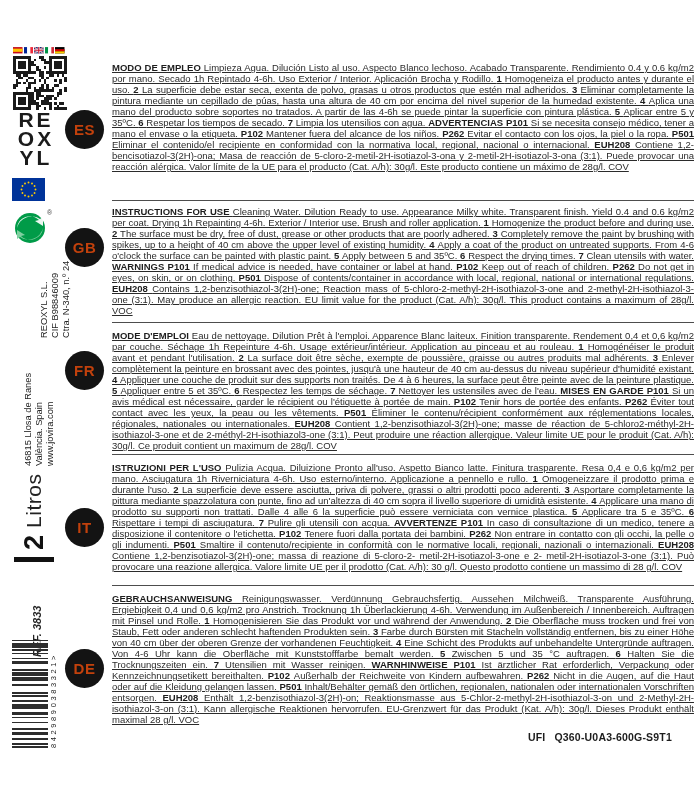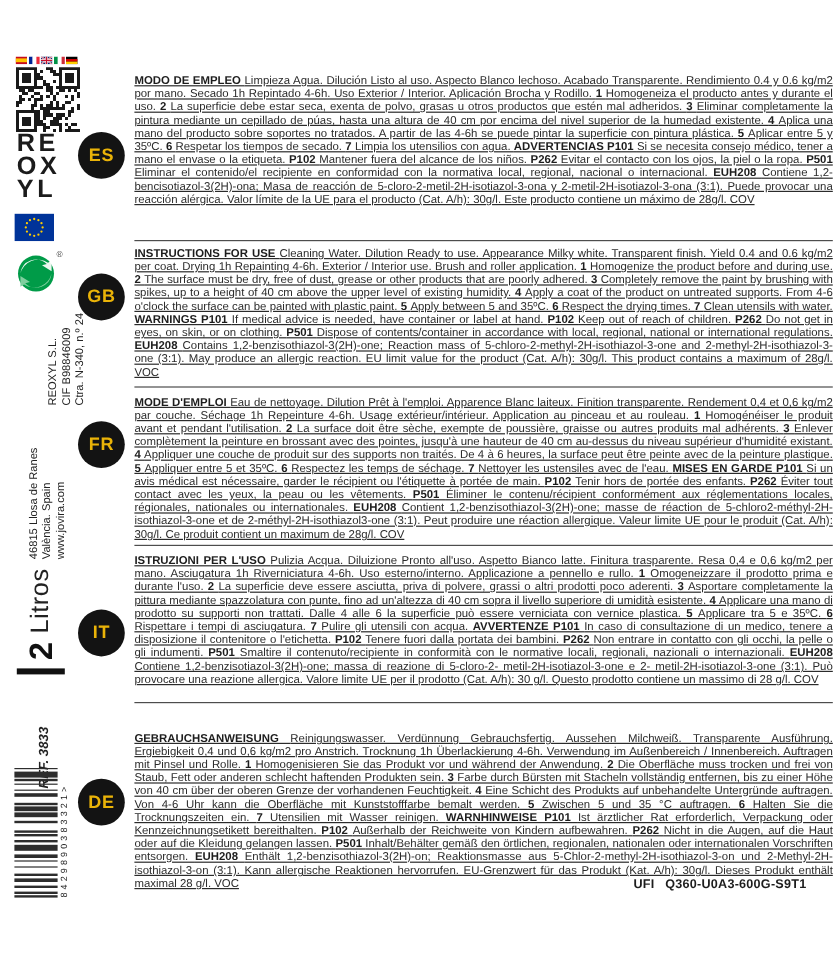--- a/index.html
+++ b/index.html
@@ -3,21 +3,21 @@
 <meta charset="utf-8">
 <style>
   html,body{margin:0;padding:0;background:#fff;}
   #label{position:relative;width:700px;height:800px;background:#ffffff;overflow:hidden;
          font-family:"Liberation Sans",sans-serif;color:#2b2b2b;}
 
   
   .flags{position:absolute;left:13px;top:47px;display:flex;gap:1px;}
   .flag{width:9.5px;height:6.5px;display:block;}
   .qr{position:absolute;left:13px;top:56px;width:54px;height:54px;}
-  .logo{position:absolute;left:14px;top:110px;width:44px;
+  .logo{position:absolute;left:14px;top:110px;width:44px;text-align:center;
         font-weight:bold;font-size:21px;line-height:19px;letter-spacing:3px;color:#1b1b1b;}
   .logo div{white-space:nowrap;}
   .euflag{position:absolute;left:12px;top:178px;width:33px;height:23px;}
   .greendot{position:absolute;left:14px;top:212px;width:32px;height:32px;}
   .regmark{position:absolute;left:47px;top:209px;font-size:7px;color:#444;}
 
   .rot{position:absolute;transform:rotate(-90deg);transform-origin:0 0;}
   .company{font-size:9.3px;line-height:11px;color:#222;white-space:nowrap;}
   .volume{display:flex;align-items:center;gap:7px;height:44px;}
   .volume .vbar{width:5px;height:40px;background:#111;}
@@ -26,21 +26,21 @@
   .ref{font-style:italic;font-weight:bold;font-size:11px;color:#222;white-space:nowrap;}
 
   .barcode{width:112px;height:46px;display:flex;flex-direction:column;}
   .bars{height:36px;display:flex;align-items:stretch;}
   .bars span{display:block;height:100%;}
   .bars .k{background:#2d2d2d;}
   .bcnum{font-size:7.5px;letter-spacing:2.6px;color:#222;padding-top:1px;white-space:nowrap;}
 
   
   .badge{position:absolute;left:65px;width:39px;height:39px;border-radius:50%;
-         background:#131313;color:#eab308;font-weight:bold;font-size:15px;
+         background:#131313;color:#c2410c;font-weight:bold;font-size:15px;
          display:flex;align-items:center;justify-content:center;letter-spacing:.5px;}
 
   
   #textcol{position:absolute;left:112px;top:0;width:582px;}
   .section{position:absolute;left:0;width:582px;border-top:1px solid #4d4d4d;padding-top:6px;}
   .section.no-line{border-top:none;}
   .para{font-size:9.5px;line-height:11px;text-align:justify;color:#2b2b2b;text-decoration:underline;}
   .para .b{font-weight:bold;color:#1d1d1d;}
   .ufi{position:absolute;left:112px;top:731px;width:560px;text-align:right;
        font-weight:bold;font-size:10.5px;color:#1d1d1d;letter-spacing:.2px;}
@@ -427,21 +427,21 @@
     </div>
 
     <div class="section" style="top: 322px; padding-top: 7px;">
       <div class="para"><span class="b">MODE D'EMPLOI </span><span>Eau de nettoyage. Dilution Prêt à l'emploi. Apparence Blanc laiteux. Finition transparente. Rendement 0,4 et 0,6 kg/m2 par couche. Séchage 1h Repeinture 4-6h. Usage extérieur/intérieur. Application au pinceau et au rouleau. </span><span class="b">1 </span><span>Homogénéiser le produit avant et pendant l'utilisation. </span><span class="b">2 </span><span>La surface doit être sèche, exempte de poussière, graisse ou autres produits mal adhérents. </span><span class="b">3 </span><span>Enlever complètement la peinture en brossant avec des pointes, jusqu'à une hauteur de 40 cm au-dessus du niveau supérieur d'humidité existant. </span><span class="b">4 </span><span>Appliquer une couche de produit sur des supports non traités. De 4 à 6 heures, la surface peut être peinte avec de la peinture plastique. </span><span class="b">5 </span><span>Appliquer entre 5 et 35ºC. </span><span class="b">6 </span><span>Respectez les temps de séchage. </span><span class="b">7 </span><span>Nettoyer les ustensiles avec de l'eau. </span><span class="b">MISES EN GARDE P101 </span><span>Si un avis médical est nécessaire, garder le récipient ou l'étiquette à portée de main. </span><span class="b">P102 </span><span>Tenir hors de portée des enfants. </span><span class="b">P262 </span><span>Éviter tout contact avec les yeux, la peau ou les vêtements. </span><span class="b">P501 </span><span>Éliminer le contenu/récipient conformément aux réglementations locales, régionales, nationales ou internationales. </span><span class="b">EUH208 </span><span>Contient 1,2-benzisothiazol-3(2H)-one; masse de réaction de 5-chloro2-méthyl-2H-isothiazol-3-one et de 2-méthyl-2H-isothiazol3-one (3:1). Peut produire une réaction allergique. Valeur limite UE pour le produit (Cat. A/h): 30g/l. Ce produit contient un maximum de 28g/l. COV</span></div>
     </div>
 
     <div class="section" style="top: 454px; padding-top: 7px;">
       <div class="para"><span class="b">ISTRUZIONI PER L'USO </span><span>Pulizia Acqua. Diluizione Pronto all'uso. Aspetto Bianco latte. Finitura trasparente. Resa 0,4 e 0,6 kg/m2 per mano. Asciugatura 1h Riverniciatura 4-6h. Uso esterno/interno. Applicazione a pennello e rullo. </span><span class="b">1 </span><span>Omogeneizzare il prodotto prima e durante l'uso. </span><span class="b">2 </span><span>La superficie deve essere asciutta, priva di polvere, grassi o altri prodotti poco aderenti. </span><span class="b">3 </span><span>Asportare completamente la pittura mediante spazzolatura con punte, fino ad un'altezza di 40 cm sopra il livello superiore di umidità esistente. </span><span class="b">4 </span><span>Applicare una mano di prodotto su supporti non trattati. Dalle 4 alle 6 la superficie può essere verniciata con vernice plastica. </span><span class="b">5 </span><span>Applicare tra 5 e 35ºC. </span><span class="b">6 </span><span>Rispettare i tempi di asciugatura. </span><span class="b">7 </span><span>Pulire gli utensili con acqua. </span><span class="b">AVVERTENZE P101 </span><span>In caso di consultazione di un medico, tenere a disposizione il contenitore o l'etichetta. </span><span class="b">P102 </span><span>Tenere fuori dalla portata dei bambini. </span><span class="b">P262 </span><span>Non entrare in contatto con gli occhi, la pelle o gli indumenti. </span><span class="b">P501 </span><span>Smaltire il contenuto/recipiente in conformità con le normative locali, regionali, nazionali o internazionali. </span><span class="b">EUH208 </span><span>Contiene 1,2-benzisotiazol-3(2H)-one; massa di reazione di 5-cloro-2- metil-2H-isotiazol-3-one e 2- metil-2H-isotiazol-3-one (3:1). Può provocare una reazione allergica. Valore limite UE per il prodotto (Cat. A/h): 30 g/l. Questo prodotto contiene un massimo di 28 g/l. COV</span></div>
     </div>
 
-    <div class="section" style="top: 585px; padding-top: 24px;">
+    <div class="section" style="top: 585px; padding-top: 7px;">
       <div class="para"><span class="b">GEBRAUCHSANWEISUNG </span><span>Reinigungswasser. Verdünnung Gebrauchsfertig. Aussehen Milchweiß. Transparente Ausführung. Ergiebigkeit 0,4 und 0,6 kg/m2 pro Anstrich. Trocknung 1h Überlackierung 4-6h. Verwendung im Außenbereich / Innenbereich. Auftragen mit Pinsel und Rolle. </span><span class="b">1 </span><span>Homogenisieren Sie das Produkt vor und während der Anwendung. </span><span class="b">2 </span><span>Die Oberfläche muss trocken und frei von Staub, Fett oder anderen schlecht haftenden Produkten sein. </span><span class="b">3 </span><span>Farbe durch Bürsten mit Stacheln vollständig entfernen, bis zu einer Höhe von 40 cm über der oberen Grenze der vorhandenen Feuchtigkeit. </span><span class="b">4 </span><span>Eine Schicht des Produkts auf unbehandelte Untergründe auftragen. Von 4-6 Uhr kann die Oberfläche mit Kunststofffarbe bemalt werden. </span><span class="b">5 </span><span>Zwischen 5 und 35 °C auftragen. </span><span class="b">6 </span><span>Halten Sie die Trocknungszeiten ein. </span><span class="b">7 </span><span>Utensilien mit Wasser reinigen. </span><span class="b">WARNHINWEISE P101 </span><span>Ist ärztlicher Rat erforderlich, Verpackung oder Kennzeichnungsetikett bereithalten. </span><span class="b">P102 </span><span>Außerhalb der Reichweite von Kindern aufbewahren. </span><span class="b">P262 </span><span>Nicht in die Augen, auf die Haut oder auf die Kleidung gelangen lassen. </span><span class="b">P501 </span><span>Inhalt/Behälter gemäß den örtlichen, regionalen, nationalen oder internationalen Vorschriften entsorgen. </span><span class="b">EUH208 </span><span>Enthält 1,2-benzisothiazol-3(2H)-on; Reaktionsmasse aus 5-Chlor-2-methyl-2H-isothiazol-3-on und 2-Methyl-2H-isothiazol-3-on (3:1). Kann allergische Reaktionen hervorrufen. EU-Grenzwert für das Produkt (Kat. A/h): 30g/l. Dieses Produkt enthält maximal 28 g/l. VOC</span></div>
     </div>
   </div>
 
   <div class="ufi">
     <span>UFI</span><span class="sp"></span><span>Q360-U0A3-600G-S9T1</span>
   </div>
 
 </div>
 

